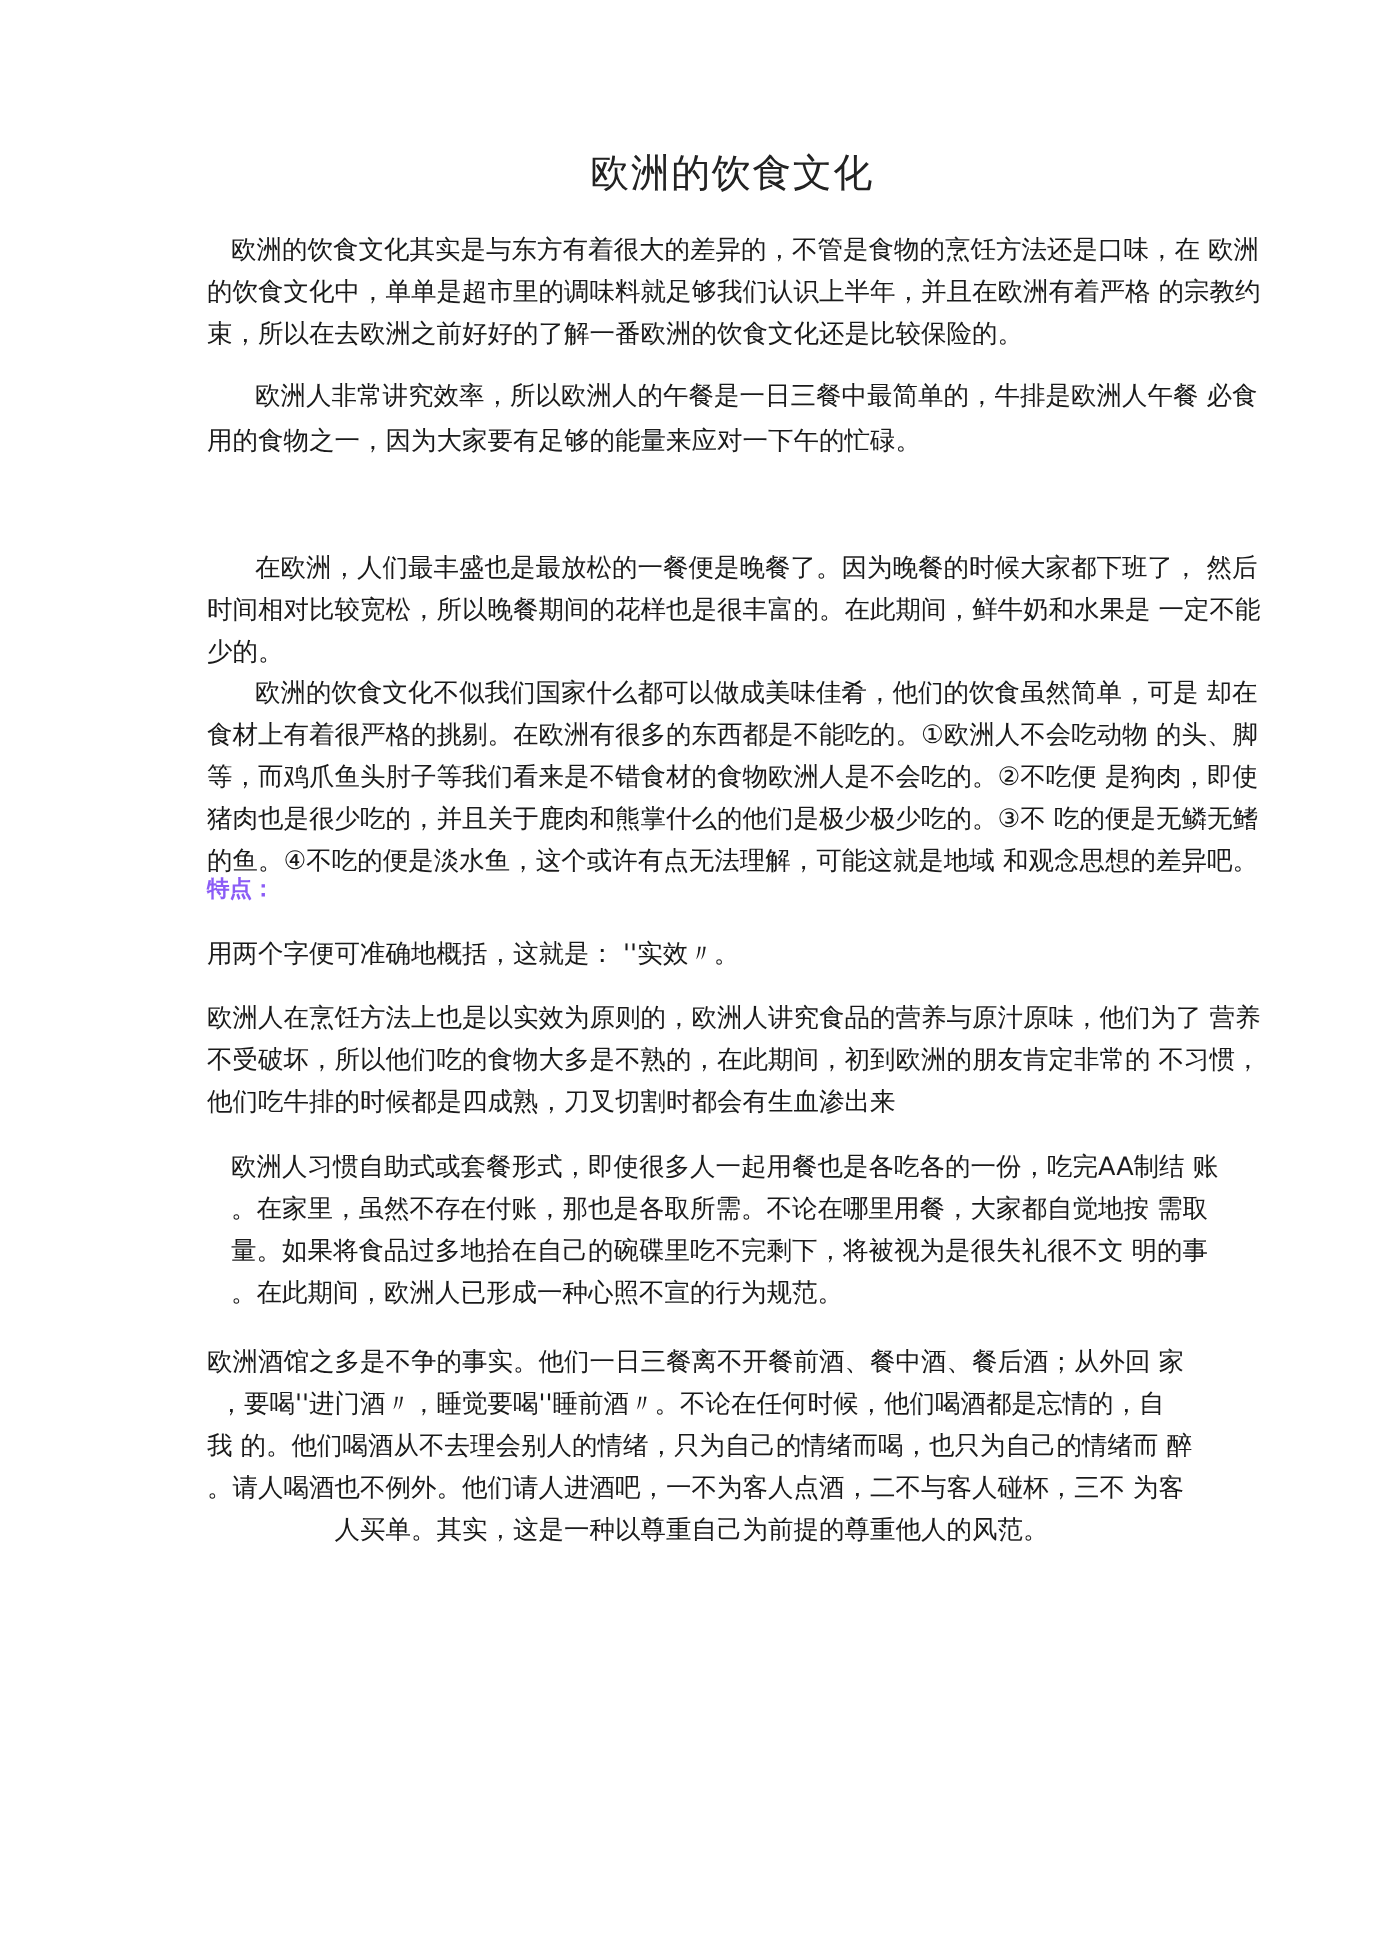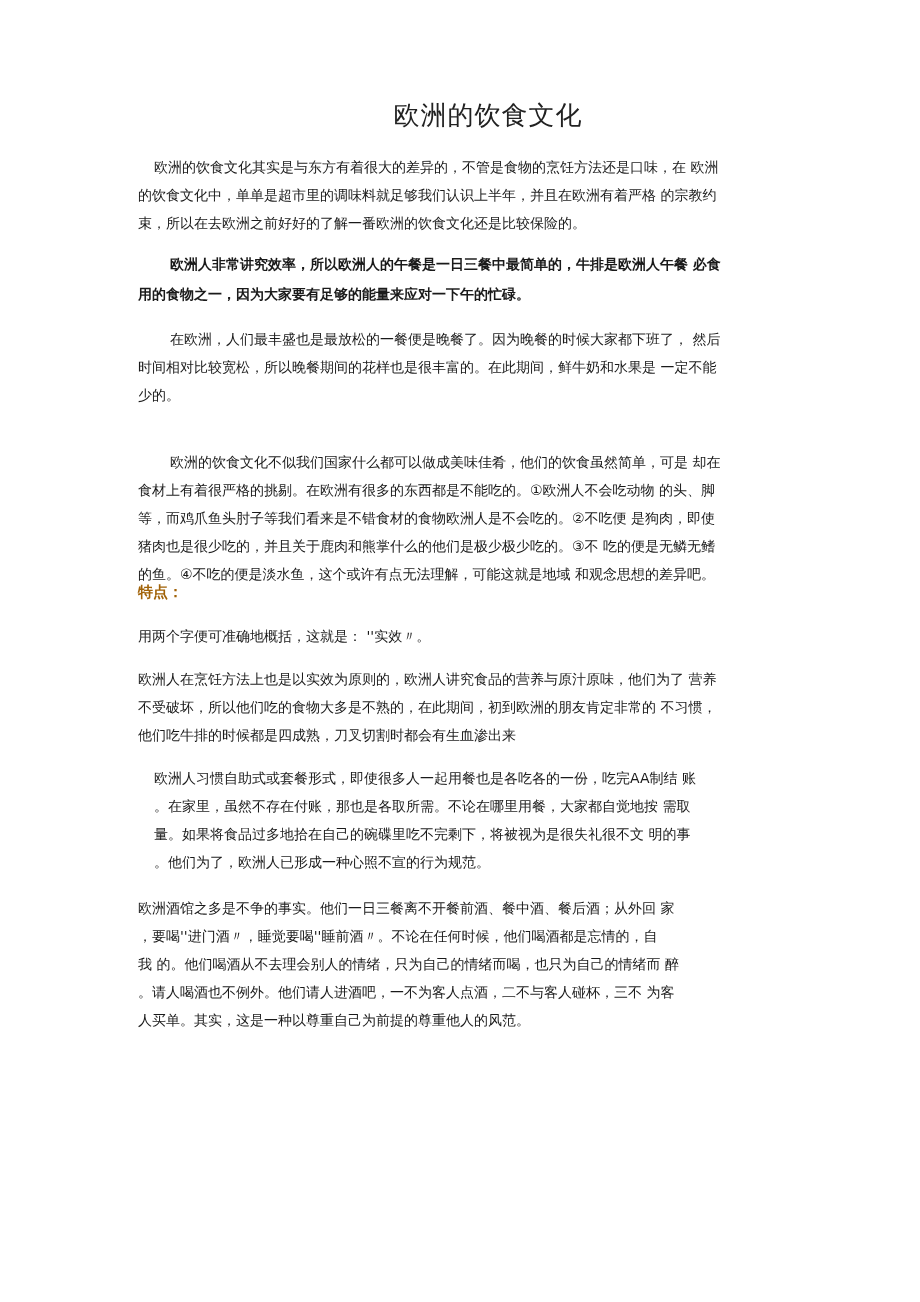--- a/index.html
+++ b/index.html
@@ -2,44 +2,44 @@
 <html><head>
 <meta charset="utf-8">
 <style>
   html, body { margin: 0; padding: 0; background: #ffffff; }
   body { width: 920px; height: 1302px; position: relative; overflow: hidden;
          font-family: "DejaVu Sans", "Liberation Sans", sans-serif; color: #1a1a1a; }
   .page { position: absolute; left: 0; top: 0; width: 920px; height: 1302px; background: #fff; }
   .title { position: absolute; left: 0; top: 98px; width: 920px; text-align: center;
            font-size: 26px; color: #222; letter-spacing: 1px; margin-left: 28px; }
   .para { position: absolute; left: 138px; width: 646px; margin: 0; }
-  .line { display: block; font-size: 14px; line-height: 28px; white-space: nowrap; height: 28px; }
-  .line.l-wide { line-height: 30px; height: 30px; font-weight: bold; }
-  .heading { position: absolute; left: 138px; font-size: 15px; font-weight: bold; color: #a16207; }
+  .line { display: block; font-size: 17px; line-height: 28px; white-space: nowrap; height: 28px; }
+  .line.l-wide { line-height: 30px; height: 30px; }
+  .heading { position: absolute; left: 138px; font-size: 15px; font-weight: bold; color: #8b5cf6; }
 </style>
 </head>
 <body>
 
 <div class="page">
 
   <div class="title">欧洲的饮食文化</div>
 
   <div class="para" style="top:153px;">
     <span class="line" style="text-indent:16px;">欧洲的饮食文化其实是与东方有着很大的差异的，不管是食物的烹饪方法还是口味，在 欧洲</span>
     <span class="line">的饮食文化中，单单是超市里的调味料就足够我们认识上半年，并且在欧洲有着严格  的宗教约</span>
     <span class="line">束，所以在去欧洲之前好好的了解一番欧洲的饮食文化还是比较保险的。</span>
   </div>
 
   <div class="para" style="top:249px;">
     <span class="line l-wide" style="text-indent:32px;">欧洲人非常讲究效率，所以欧洲人的午餐是一日三餐中最简单的，牛排是欧洲人午餐  必食</span>
     <span class="line l-wide">用的食物之一，因为大家要有足够的能量来应对一下午的忙碌。</span>
   </div>
 
   <div class="para" style="top:325px;">
-    <span class="line" style="text-indent:32px;">在欧洲，人们最丰盛也是最放松的一餐便是晚餐了。因为晚餐的时候大家都下班了，   然后</span>
+    <span class="line" style="text-indent:32px;margin-top:40px;">在欧洲，人们最丰盛也是最放松的一餐便是晚餐了。因为晚餐的时候大家都下班了，   然后</span>
     <span class="line">时间相对比较宽松，所以晚餐期间的花样也是很丰富的。在此期间，鲜牛奶和水果是  一定不能</span>
     <span class="line">少的。</span>
   </div>
 
   <div class="para" style="top:404px;margin-top:44px;">
     <span class="line" style="text-indent:32px;">欧洲的饮食文化不似我们国家什么都可以做成美味佳肴，他们的饮食虽然简单，可是  却在</span>
     <span class="line">食材上有着很严格的挑剔。在欧洲有很多的东西都是不能吃的。①欧洲人不会吃动物  的头、脚</span>
     <span class="line">等，而鸡爪鱼头肘子等我们看来是不错食材的食物欧洲人是不会吃的。②不吃便  是狗肉，即使</span>
     <span class="line">猪肉也是很少吃的，并且关于鹿肉和熊掌什么的他们是极少极少吃的。③不  吃的便是无鳞无鳍</span>
     <span class="line">的鱼。④不吃的便是淡水鱼，这个或许有点无法理解，可能这就是地域  和观念思想的差异吧。</span>
@@ -54,24 +54,24 @@
   <div class="para" style="top:665px;">
     <span class="line">欧洲人在烹饪方法上也是以实效为原则的，欧洲人讲究食品的营养与原汁原味，他们为了 营养</span>
     <span class="line">不受破坏，所以他们吃的食物大多是不熟的，在此期间，初到欧洲的朋友肯定非常的  不习惯，</span>
     <span class="line">他们吃牛排的时候都是四成熟，刀叉切割时都会有生血渗出来</span>
   </div>
 
   <div class="para" style="top:764px;margin-left:16px;">
     <span class="line">欧洲人习惯自助式或套餐形式，即使很多人一起用餐也是各吃各的一份，吃完AA制结  账</span>
     <span class="line">。在家里，虽然不存在付账，那也是各取所需。不论在哪里用餐，大家都自觉地按  需取</span>
     <span class="line">量。如果将食品过多地拾在自己的碗碟里吃不完剩下，将被视为是很失礼很不文  明的事</span>
-    <span class="line">。他们为了，欧洲人已形成一种心照不宣的行为规范。</span>
+    <span class="line">。在此期间，欧洲人已形成一种心照不宣的行为规范。</span>
   </div>
 
-  <div class="para" style="top:894px;">
+  <div class="para" style="top:894px;text-align:center;">
     <span class="line">欧洲酒馆之多是不争的事实。他们一日三餐离不开餐前酒、餐中酒、餐后酒；从外回  家</span>
     <span class="line">，要喝''进门酒〃，睡觉要喝''睡前酒〃。不论在任何时候，他们喝酒都是忘情的，自</span>
     <span class="line">我  的。他们喝酒从不去理会别人的情绪，只为自己的情绪而喝，也只为自己的情绪而  醉</span>
     <span class="line">。请人喝酒也不例外。他们请人进酒吧，一不为客人点酒，二不与客人碰杯，三不  为客</span>
     <span class="line">人买单。其实，这是一种以尊重自己为前提的尊重他人的风范。</span>
   </div>
 
 </div>
 
 </body></html>

